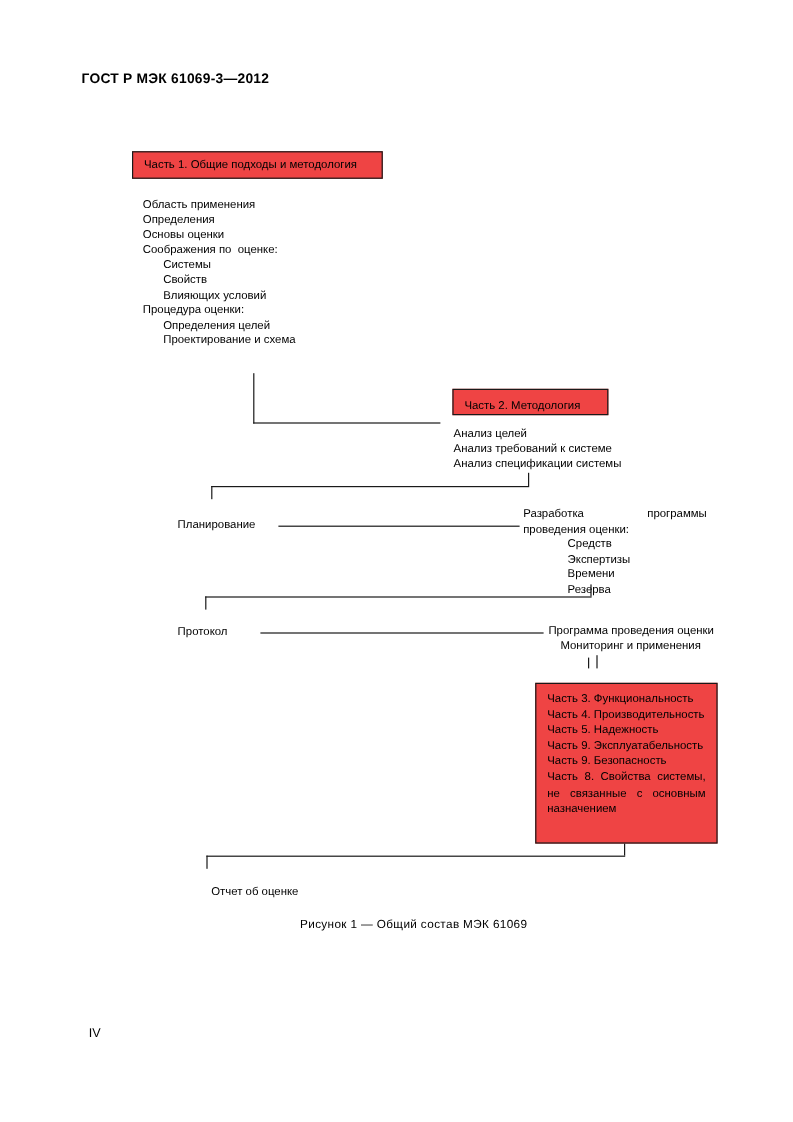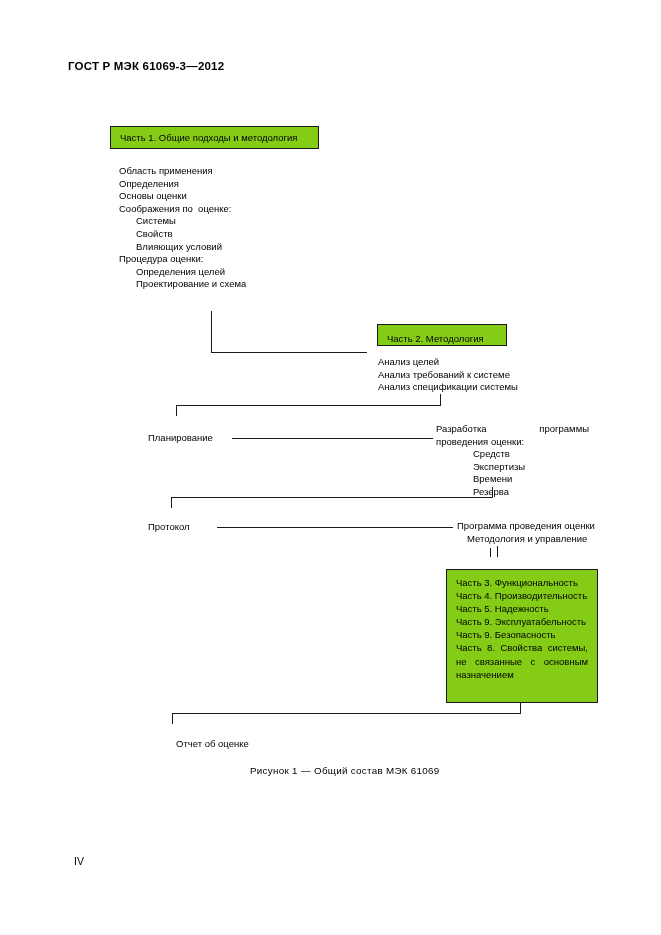--- a/index.html
+++ b/index.html
@@ -23,21 +23,21 @@
     left: 68px;
     top: 60px;
     font-size: 11.5px;
     font-weight: bold;
     letter-spacing: 0.2px;
     white-space: nowrap;
   }
   .box {
     position: absolute;
     border: 1px solid #1a1a1a;
-    background: #84cc16;
+    background: #ef4444;
     box-sizing: border-box;
     font-size: 9.5px;
     line-height: 13px;
   }
   .box-inline {
     display: flex;
     align-items: center;
     padding-left: 9px;
   }
   .txt {
@@ -129,21 +129,21 @@
   <div class="txt" style="left:473px; top:473.2px;">Времени</div>
   <div class="txt" style="left:473px; top:485.8px;">Резерва</div>
 
   <div class="vline" style="left:492px; top:487px; height:10px;"></div>
   <div class="hline" style="left:171px; top:497px; width:322px;"></div>
   <div class="vline" style="left:171px; top:497px; height:11px;"></div>
 
   <div class="txt" style="left:148px; top:521px;">Протокол</div>
   <div class="hline" style="left:217px; top:527px; width:236px;"></div>
   <div class="txt" style="left:457px; top:520px;">Программа проведения оценки</div>
-  <div class="txt" style="left:467px; top:532.6px;">Методология и управление</div>
+  <div class="txt" style="left:467px; top:532.6px;">Мониторинг и применения</div>
 
   <div class="vline" style="left:490px; top:548px; height:9px;"></div>
   <div class="vline" style="left:497px; top:546px; height:11px;"></div>
 
   <div class="box partsbox justified" style="left:446px; top:569px; width:152px; height:134px;">
     <div>Часть 3. Функциональность</div>
     <div>Часть 4. Производительность</div>
     <div>Часть 5. Надежность</div>
     <div>Часть 9. Эксплуатабельность</div>
     <div>Часть 9. Безопасность</div>

